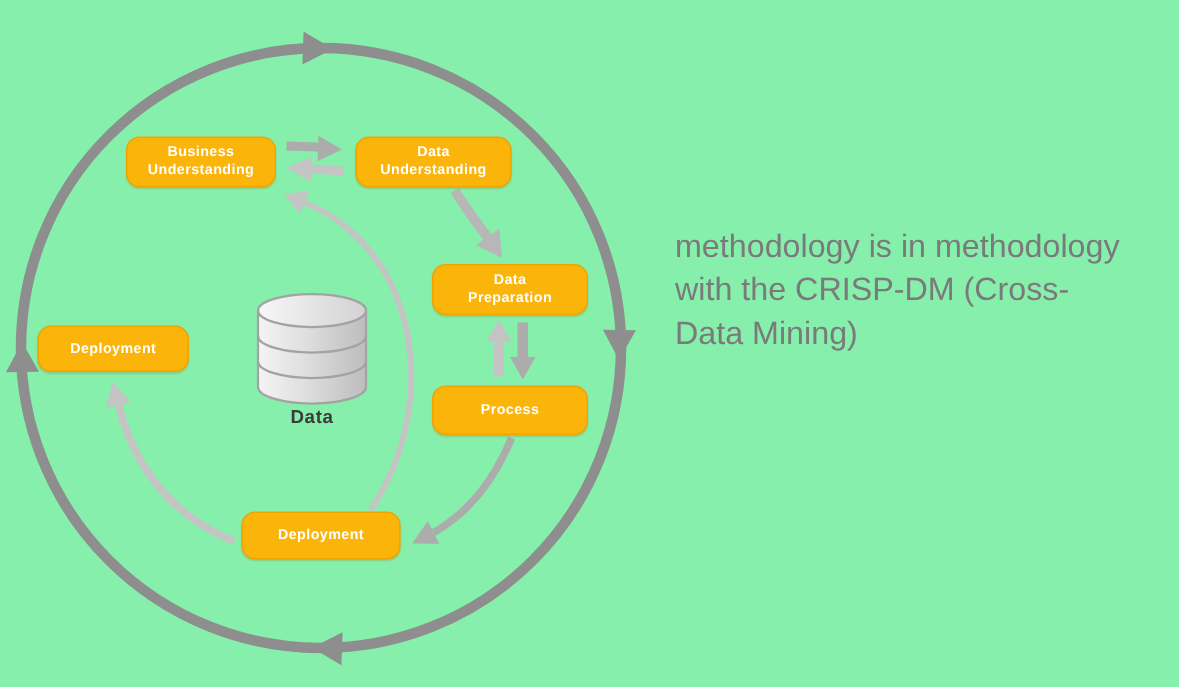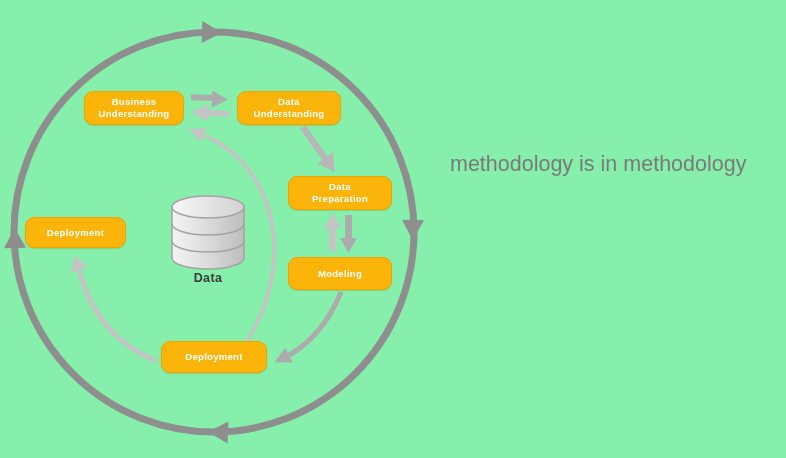--- a/index.html
+++ b/index.html
@@ -110,23 +110,25 @@
       <ellipse class="db-stroke" fill="url(#cylTopGrad)" cx="208" cy="207" rx="36" ry="11"></ellipse>
     </g>
   </svg>
 
   <div class="node" style="left:84px;top:91px;width:100px;height:34px;">Business
 Understanding</div>
   <div class="node" style="left:237px;top:91px;width:104px;height:34px;">Data
 Understanding</div>
   <div class="node" style="left:288px;top:176px;width:104px;height:34px;">Data
 Preparation</div>
-  <div class="node" style="left:288px;top:257px;width:104px;height:33px;">Modeling</div>
+  <div class="node" style="left:288px;top:257px;width:104px;height:33px;">Process</div>
   <div class="node" style="left:161px;top:341px;width:106px;height:32px;">Deployment</div>
   <div class="node" style="left:25px;top:217px;width:101px;height:31px;text-align:right;">Deployment</div>
 
   <div class="data-label">Data</div>
 
   <div class="caption">
     <div class="cap-line">methodology is in methodology</div>
+    <div class="cap-line">with the CRISP-DM (Cross-</div>
+    <div class="cap-line">Data Mining)</div>
   </div>
 
 </div>
 
 </body></html>

